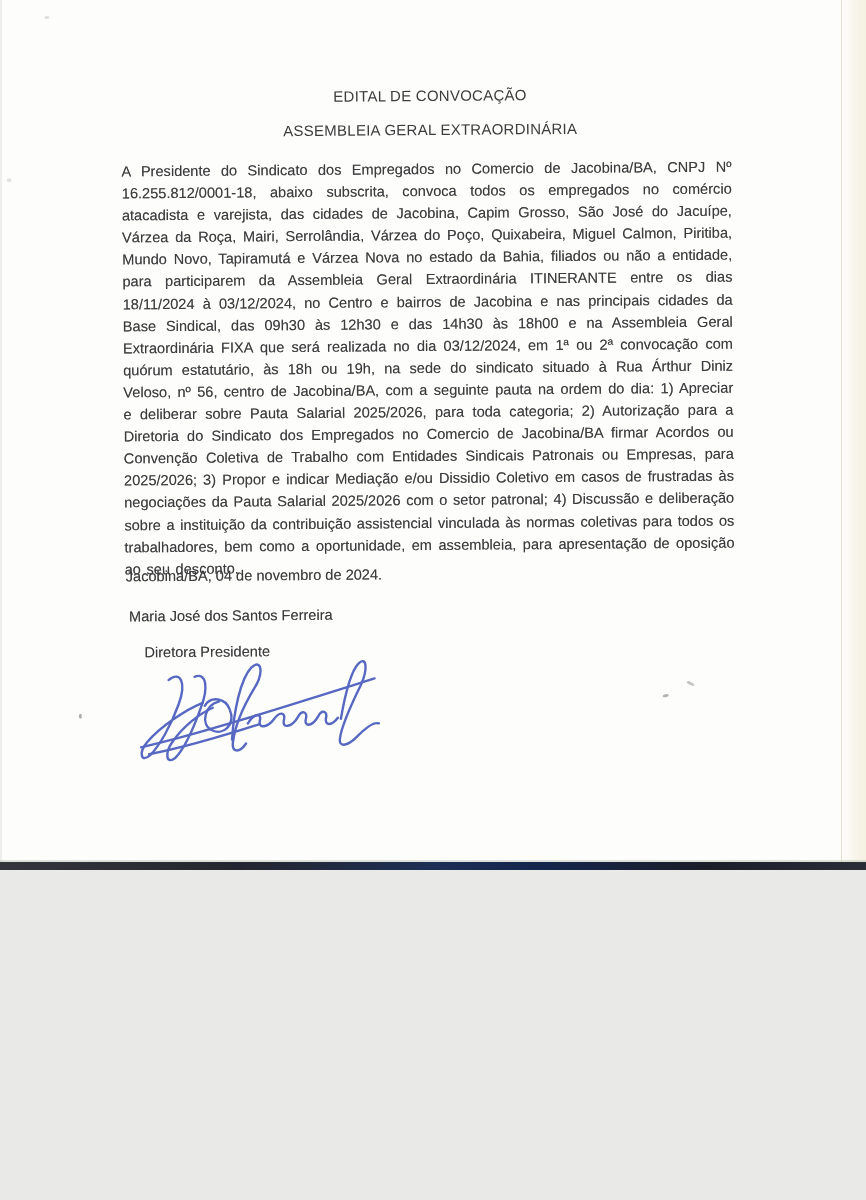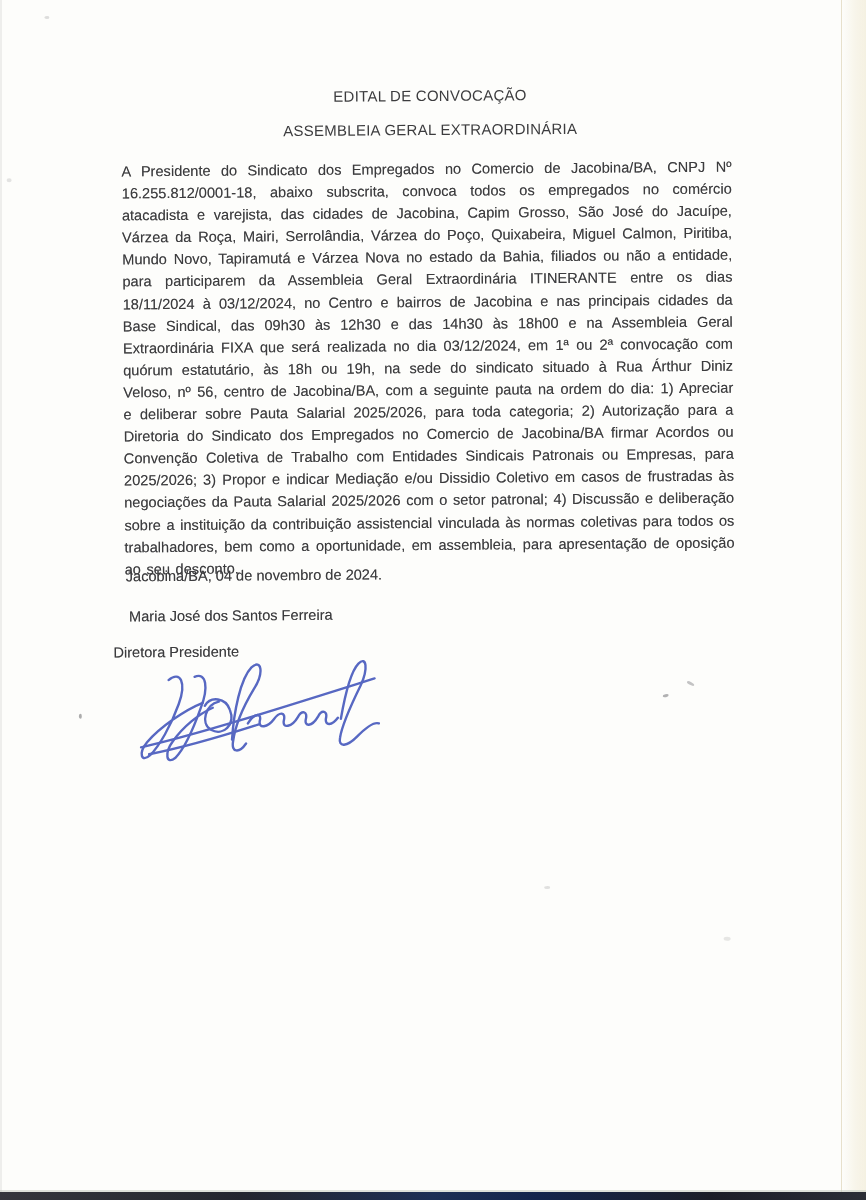--- a/index.html
+++ b/index.html
@@ -6,21 +6,21 @@
     margin: 0;
     padding: 0;
     width: 866px;
     height: 1200px;
     overflow: hidden;
     background: #e9e9e7;
   }
   .page {
     position: relative;
     width: 866px;
-    height: 1200px;
+    height: 870px;
     background: #fdfdfb;
     font-family: "Liberation Sans", sans-serif;
     color: var(--ink, #3c3c3e);
     overflow: hidden;
   }
   
   .edge-right {
     position: absolute;
     top: 0; right: 0;
     width: 24px; height: 100%;
@@ -81,21 +81,21 @@
   .doc-line {
     position: absolute;
     left: 125px;
     margin: 0;
     font-size: 14.6px;
     color: var(--ink, #3c3c3e);
     text-shadow: 0 0 0.5px rgba(70,70,72,0.55);
   }
   .dateline { top: 566px; }
   .sig-name { top: 606px; left: 128px; }
-  .sig-role { top: 642px; left: 112px; }
+  .sig-role { top: 642px; left: 143px; }
   .signature {
     position: absolute;
     left: 133px;
     top: 648px;
     width: 248px;
     height: 112px;
     color: var(--signature-ink, #4a5cbe);
     opacity: 0.92;
   }
   .speck {

